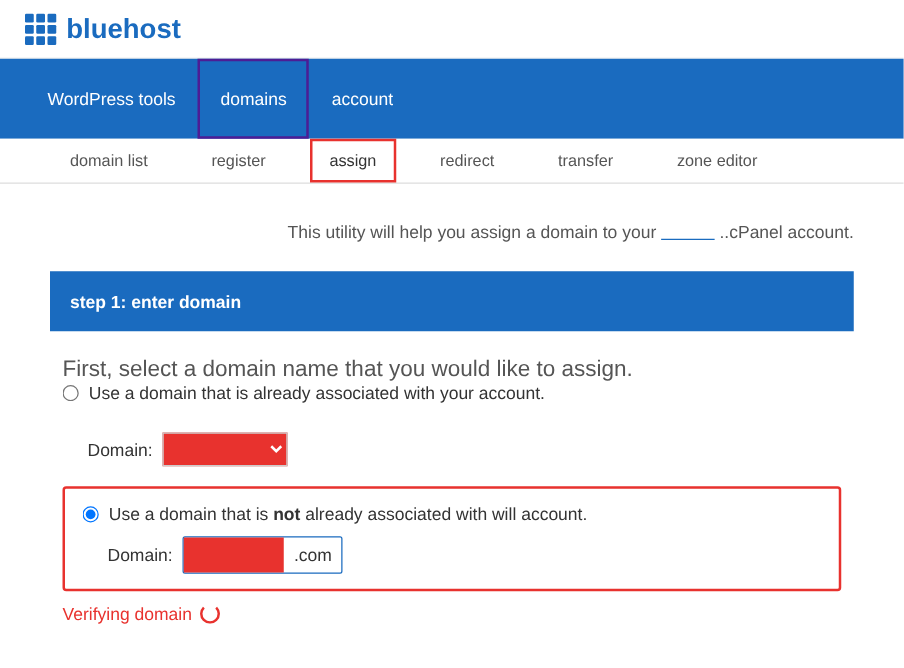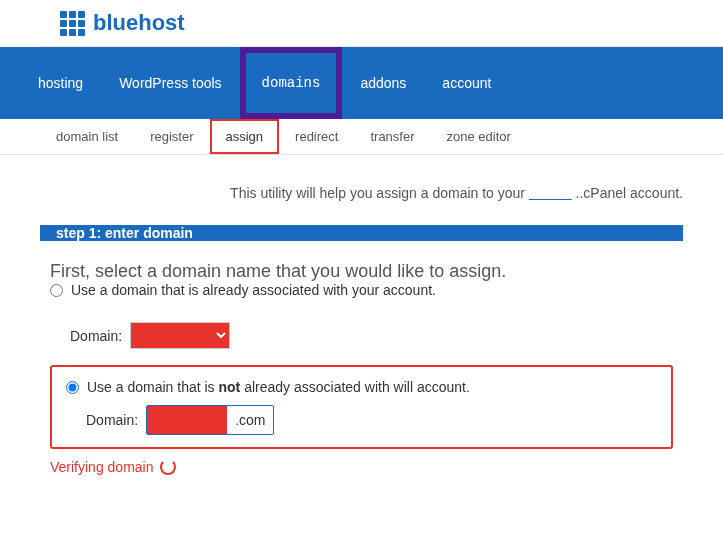--- a/index.html
+++ b/index.html
@@ -5,21 +5,20 @@
     * { box-sizing: border-box; margin: 0; padding: 0; }
     body { font-family: Arial, sans-serif; font-size: 14px; background: #fff; color: #333; width: 723px; }
 
     
     .top-header {
       display: flex;
       align-items: center;
       padding: 10px 20px;
       background: #fff;
       border-bottom: 1px solid #eee;
-      margin-left: 40px;
     }
     .logo-grid {
       display: grid;
       grid-template-columns: repeat(3,7px);
       grid-template-rows: repeat(3,7px);
       gap: 2px;
       margin-right: 8px;
     }
     .logo-grid span {
       background: #1a6bbf;
@@ -40,32 +39,32 @@
       padding: 0 20px;
     }
     .main-nav a {
       color: #fff;
       text-decoration: none;
       padding: 14px 18px;
       font-size: 14px;
       display: block;
     }
     .main-nav a.active-nav {
-      border: 6px solid #4c1d95;
+      border: 2px solid #4c1d95;
       padding: 22px 16px;
-      font-family: Liberation Mono, monospace;
     }
 
     
     .sub-nav {
       display: flex;
       align-items: center;
       padding: 0 40px;
       border-bottom: 1px solid #ddd;
       background: #fff;
+      gap: 19px;
     }
     .sub-nav a {
       color: #555;
       text-decoration: none;
       padding: 10px 16px;
       font-size: 13px;
       display: block;
     }
     .sub-nav a.active-sub {
       border: 2px solid #e8322e;
@@ -91,21 +90,21 @@
     }
     .intro-text .bluelink {
       color: #1a6bbf;
       text-decoration: underline;
     }
 
     
     .step-header {
       background: #1a6bbf;
       color: #fff;
-      padding: 0 16px;
+      padding: 16px 16px;
       font-size: 14px;
       font-weight: bold;
       margin-bottom: 20px;
     }
 
     
     .step-content {
       padding: 0 10px;
     }
     .step-desc {
@@ -216,24 +215,22 @@
       <span></span>
       <span></span>
     <span></span>
       <span></span>
       <span></span>
   </div>
   <span class="logo-text">bluehost</span>
 </div>
 
 <nav class="main-nav">
-  <a href="#">hosting</a>
   <a href="#">WordPress tools</a>
   <a href="#" class="active-nav">domains</a>
-  <a href="#">addons</a>
   <a href="#">account</a>
 </nav>
 
 <nav class="sub-nav">
   <a href="#">domain list</a>
   <a href="#">register</a>
   <a href="#" class="active-sub">assign</a>
   <a href="#">redirect</a>
   <a href="#">transfer</a>
   <a href="#">zone editor</a>

